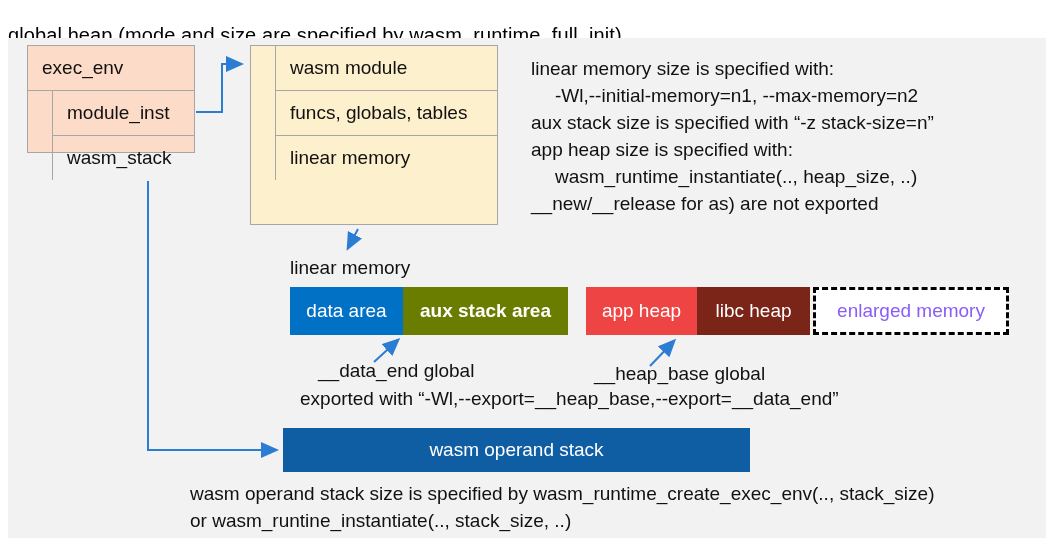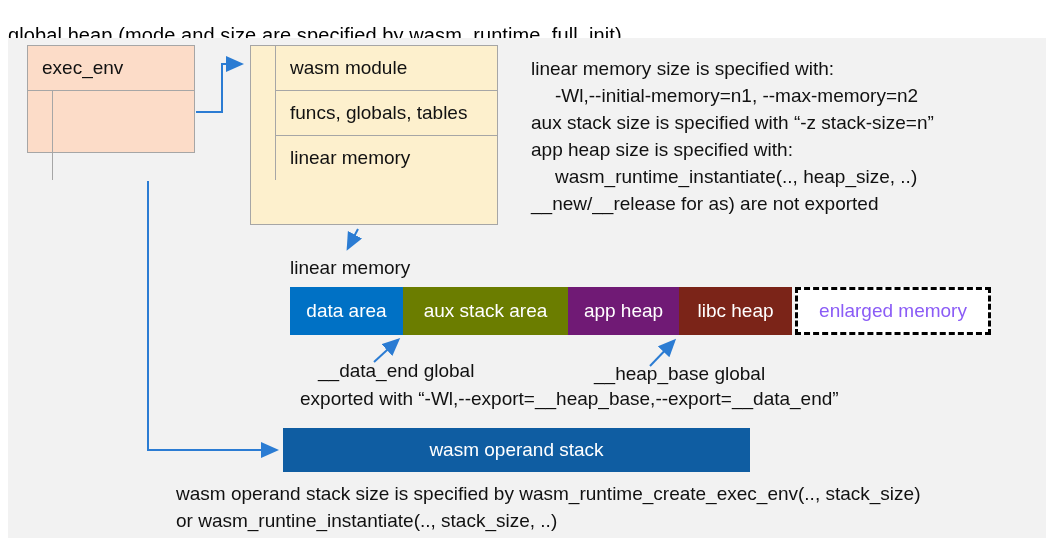--- a/index.html
+++ b/index.html
@@ -37,37 +37,41 @@
   .seg-enlarged { width:196px; margin-left:3px; background:#ffffff; border:3px dashed #000; color:#1f3864; }
 
   .ann { position:absolute; font-size:19px; color:#111; white-space:nowrap; z-index:2; }
   .ann-dataend { left:318px; top:360px; }
   .ann-heapbase { left:594px; top:363px; }
   .ann-export { left:300px; top:388px; }
 
   
   .op-bar { position:absolute; left:283px; top:428px; width:467px; height:44px; color:#fff; font-size:19px; display:flex; align-items:center; justify-content:center; z-index:2; }
 
-  .bottom-notes { position:absolute; left:176px; top:480px; font-size:19px; line-height:27px; color:#111; z-index:2; }
+  .bottom-notes { position:absolute; left:190px; top:480px; font-size:19px; line-height:27px; color:#111; z-index:2; }
   .bottom-notes .line { white-space:nowrap; }
 
   .overlay { position:absolute; left:0; top:0; width:1054px; height:547px; z-index:4; pointer-events:none; }
 </style>
 </head>
 <body>
 
 <div class="canvas">
 
   <div class="title">global heap (mode and size are specified by wasm_runtime_full_init)</div>
   <div class="panel"></div>
 
   <div class="tbox exec" style="background: rgb(252, 220, 200);">
     <div class="tbox-header">exec_env</div>
     <div class="tbox-body">
       <div class="tbox-strip"></div>
+      <div class="tbox-rows">
+        <div class="tbox-row">module_inst</div>
+        <div class="tbox-row">wasm_stack</div>
+      </div>
     </div>
   </div>
 
   <div class="tbox minst" style="background: rgb(253, 240, 205);">
     <div class="tbox-body">
       <div class="tbox-strip"></div>
       <div class="tbox-rows">
         <div class="tbox-row">wasm module</div>
         <div class="tbox-row">funcs, globals, tables</div>
         <div class="tbox-row">linear memory</div>
@@ -82,24 +86,24 @@
     <div class="line">app heap size is specified with:</div>
     <div class="line indent">wasm_runtime_instantiate(.., heap_size, ..)</div>
     <div class="line">__new/__release for as) are not exported</div>
   </div>
 
   <div class="lm-label">linear memory</div>
   <div class="lm-bar">
     <div class="seg seg-0" style="background: rgb(0, 113, 197);">
       <span>data area</span>
     </div>
-    <div class="seg seg-1" style="background: rgb(107, 125, 0);">
+    <div class="seg seg-1" style="background: rgb(107, 125, 0); font-weight: bold;">
       <span>aux stack area</span>
     </div>
-    <div class="seg seg-2" style="background: #701a75;">
+    <div class="seg seg-2" style="background: #ef4444; margin-left: 18px;">
       <span>app heap</span>
     </div>
     <div class="seg seg-3" style="background: rgb(123, 36, 24);">
       <span>libc heap</span>
     </div>
     <div class="seg seg-enlarged" style="color: #8b5cf6;">
       <span>enlarged memory</span>
     </div>
   </div>
 

